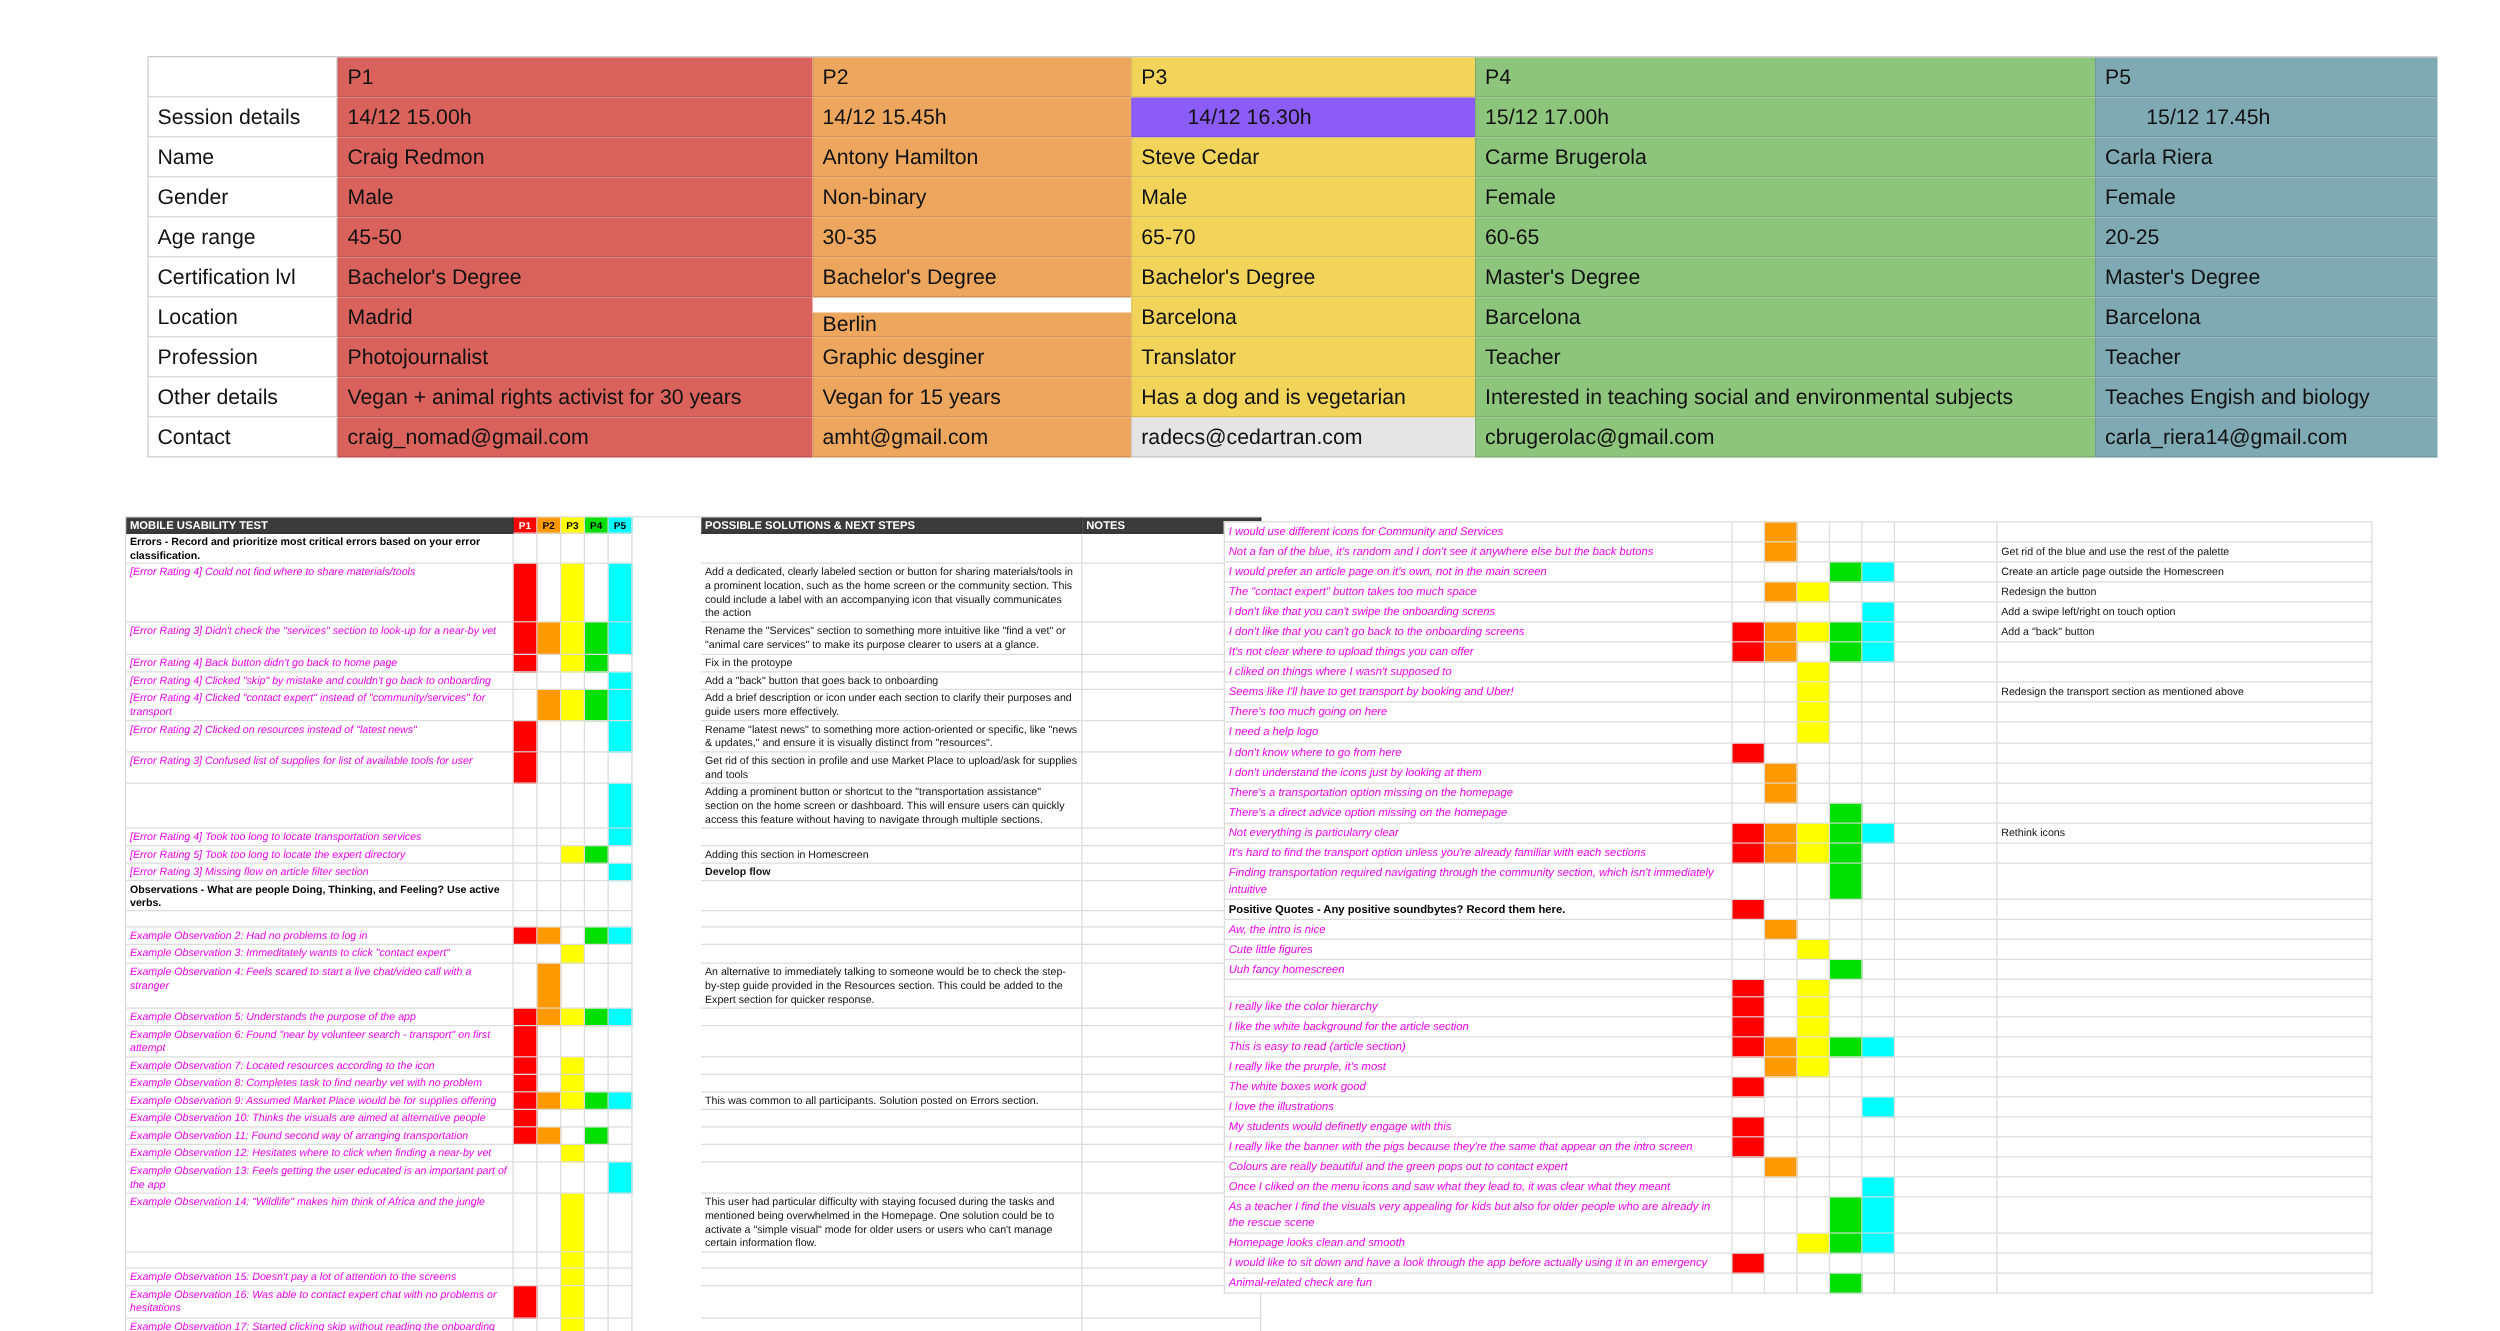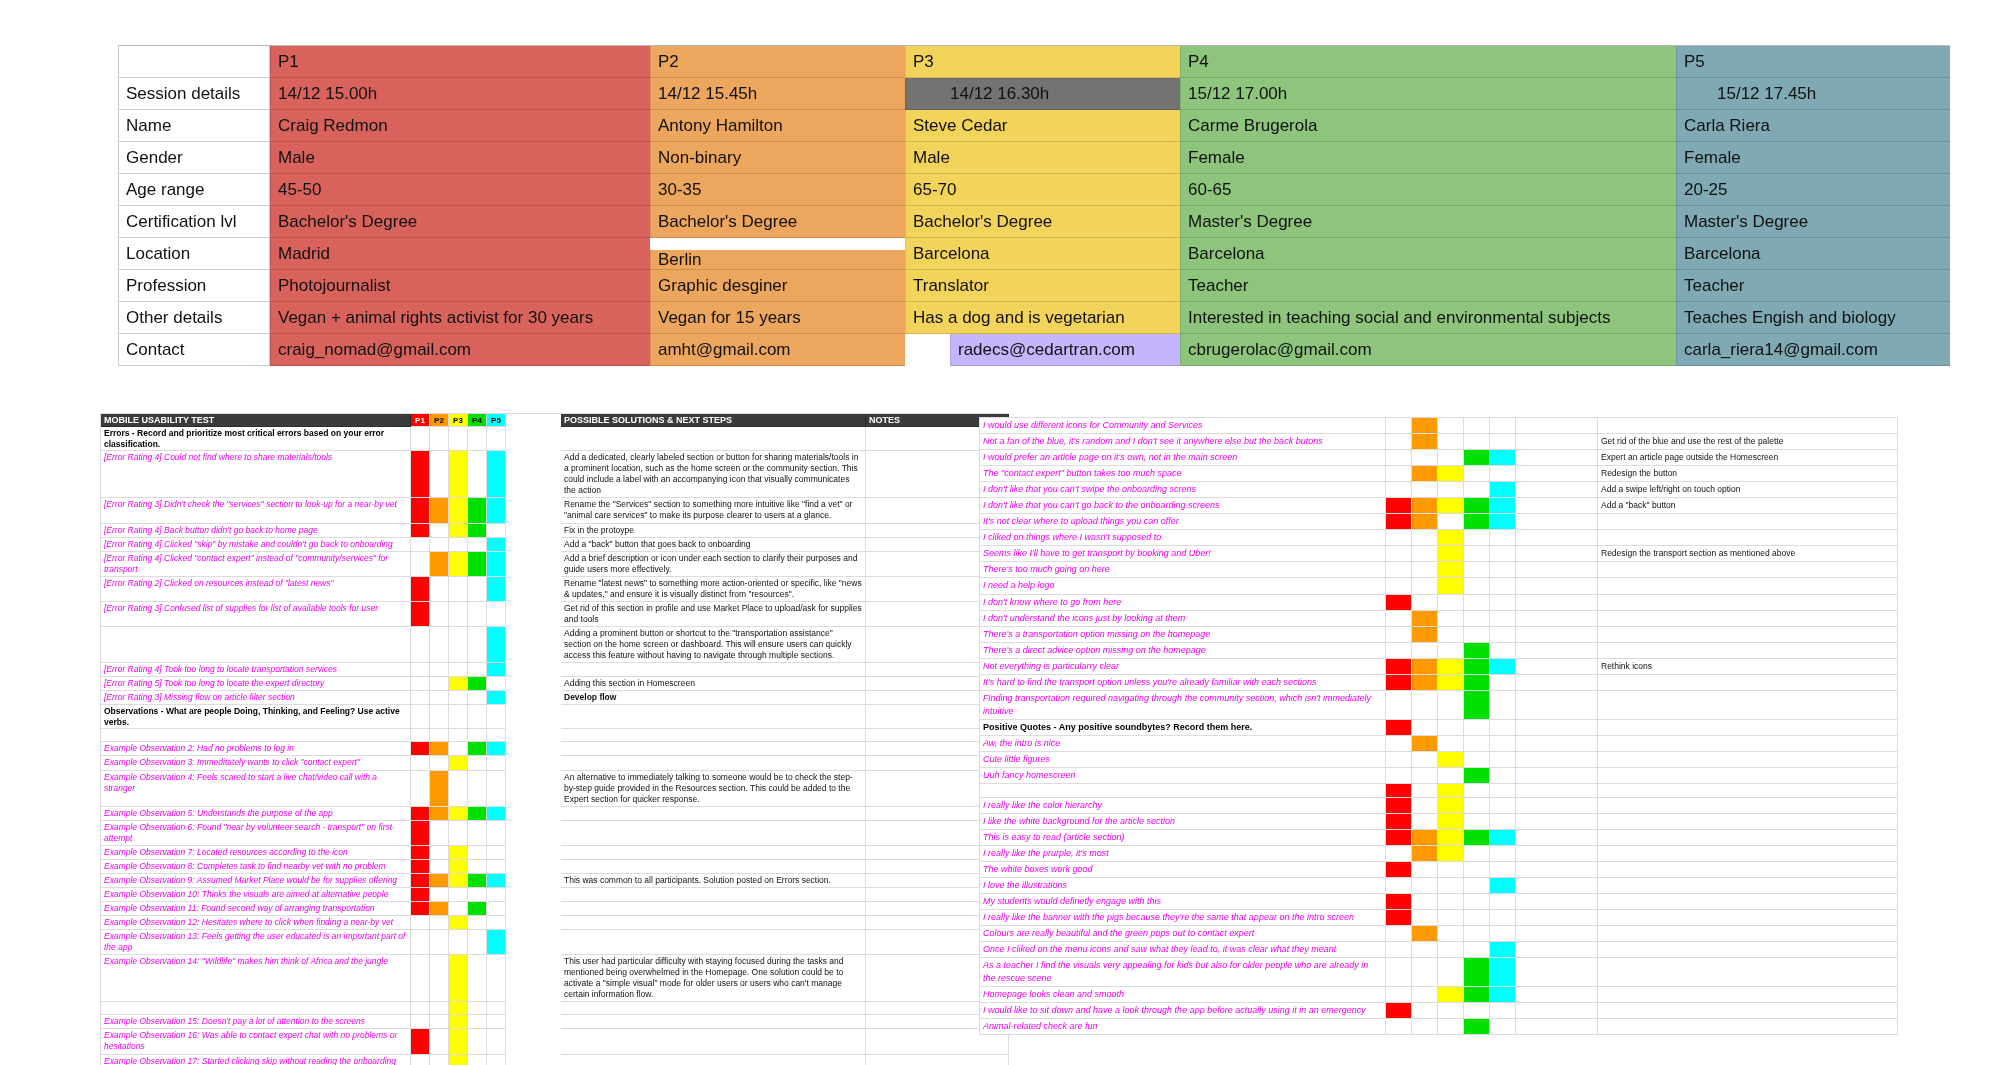--- a/index.html
+++ b/index.html
@@ -41,21 +41,21 @@
   <div id="top-table" class="grid">
       <div class="cell rowlab"></div>
       <div class="cell pcell" style="background: rgb(217, 99, 92);">P1</div>
       <div class="cell pcell" style="background: rgb(237, 166, 94);">P2</div>
       <div class="cell pcell" style="background: rgb(243, 212, 91);">P3</div>
       <div class="cell pcell" style="background: rgb(142, 197, 125);">P4</div>
       <div class="cell pcell" style="background: rgb(127, 169, 179);">P5</div>
       <div class="cell rowlab">Session details</div>
       <div class="cell pcell" style="background: rgb(217, 99, 92);">14/12 15.00h</div>
       <div class="cell pcell" style="background: rgb(237, 166, 94);">14/12 15.45h</div>
-      <div class="cell pcell" style="background: #737373; padding-left: 44px;">14/12 16.30h</div>
+      <div class="cell pcell" style="background: #8b5cf6; padding-left: 44px;">14/12 16.30h</div>
       <div class="cell pcell" style="background: rgb(142, 197, 125);">15/12 17.00h</div>
       <div class="cell pcell" style="background: rgb(127, 169, 179); padding-left: 40px;">15/12 17.45h</div>
       <div class="cell rowlab">Name</div>
       <div class="cell pcell" style="background: rgb(217, 99, 92);">Craig Redmon</div>
       <div class="cell pcell" style="background: rgb(237, 166, 94);">Antony Hamilton</div>
       <div class="cell pcell" style="background: rgb(243, 212, 91);">Steve Cedar</div>
       <div class="cell pcell" style="background: rgb(142, 197, 125);">Carme Brugerola</div>
       <div class="cell pcell" style="background: rgb(127, 169, 179);">Carla Riera</div>
       <div class="cell rowlab">Gender</div>
       <div class="cell pcell" style="background: rgb(217, 99, 92);">Male</div>
@@ -89,21 +89,21 @@
       <div class="cell pcell" style="background: rgb(127, 169, 179);">Teacher</div>
       <div class="cell rowlab">Other details</div>
       <div class="cell pcell" style="background: rgb(217, 99, 92);">Vegan + animal rights activist for 30 years</div>
       <div class="cell pcell" style="background: rgb(237, 166, 94);">Vegan for 15 years</div>
       <div class="cell pcell" style="background: rgb(243, 212, 91);">Has a dog and is vegetarian</div>
       <div class="cell pcell" style="background: rgb(142, 197, 125);">Interested in teaching social and environmental subjects</div>
       <div class="cell pcell" style="background: rgb(127, 169, 179);">Teaches Engish and biology</div>
       <div class="cell rowlab">Contact</div>
       <div class="cell pcell" style="background: rgb(217, 99, 92);">craig_nomad@gmail.com</div>
       <div class="cell pcell" style="background: rgb(237, 166, 94);">amht@gmail.com</div>
-      <div class="cell pcell" style="background: #c4b5fd; margin-left: 45px;">radecs@cedartran.com</div>
+      <div class="cell pcell" style="background: #e5e5e5;">radecs@cedartran.com</div>
       <div class="cell pcell" style="background: rgb(142, 197, 125);">cbrugerolac@gmail.com</div>
       <div class="cell pcell" style="background: rgb(127, 169, 179);">carla_riera14@gmail.com</div>
     </div>
   <div id="usability-grid" class="grid small">
       <div class="cell hdr">MOBILE USABILITY TEST</div>
       <div class="cell phdr" style="background: rgb(254, 0, 0); color: rgb(255, 255, 255);">P1</div>
       <div class="cell phdr" style="background: rgb(255, 153, 0); color: rgb(0, 0, 0);">P2</div>
       <div class="cell phdr" style="background: rgb(255, 255, 0); color: rgb(0, 0, 0);">P3</div>
       <div class="cell phdr" style="background: rgb(0, 224, 0); color: rgb(0, 0, 0);">P4</div>
       <div class="cell phdr" style="background: rgb(0, 255, 255); color: rgb(0, 0, 0);">P5</div>
@@ -407,21 +407,21 @@
       <div class="cell mk"></div>
       <div class="cell plain"></div>
       <div class="cell plain">Get rid of the blue and use the rest of the palette</div>
       <div class="cell quote">I would prefer an article page on it's own, not in the main screen</div>
       <div class="cell mk"></div>
       <div class="cell mk"></div>
       <div class="cell mk"></div>
       <div class="cell mk" style="background: rgb(0, 224, 0);"></div>
       <div class="cell mk" style="background: rgb(0, 255, 255);"></div>
       <div class="cell plain"></div>
-      <div class="cell plain">Expert an article page outside the Homescreen</div>
+      <div class="cell plain">Create an article page outside the Homescreen</div>
       <div class="cell quote">The "contact expert" button takes too much space</div>
       <div class="cell mk"></div>
       <div class="cell mk" style="background: rgb(255, 153, 0);"></div>
       <div class="cell mk" style="background: rgb(255, 255, 0);"></div>
       <div class="cell mk"></div>
       <div class="cell mk"></div>
       <div class="cell plain"></div>
       <div class="cell plain">Redesign the button</div>
       <div class="cell quote">I don't like that you can't swipe the onboarding screns</div>
       <div class="cell mk"></div>

